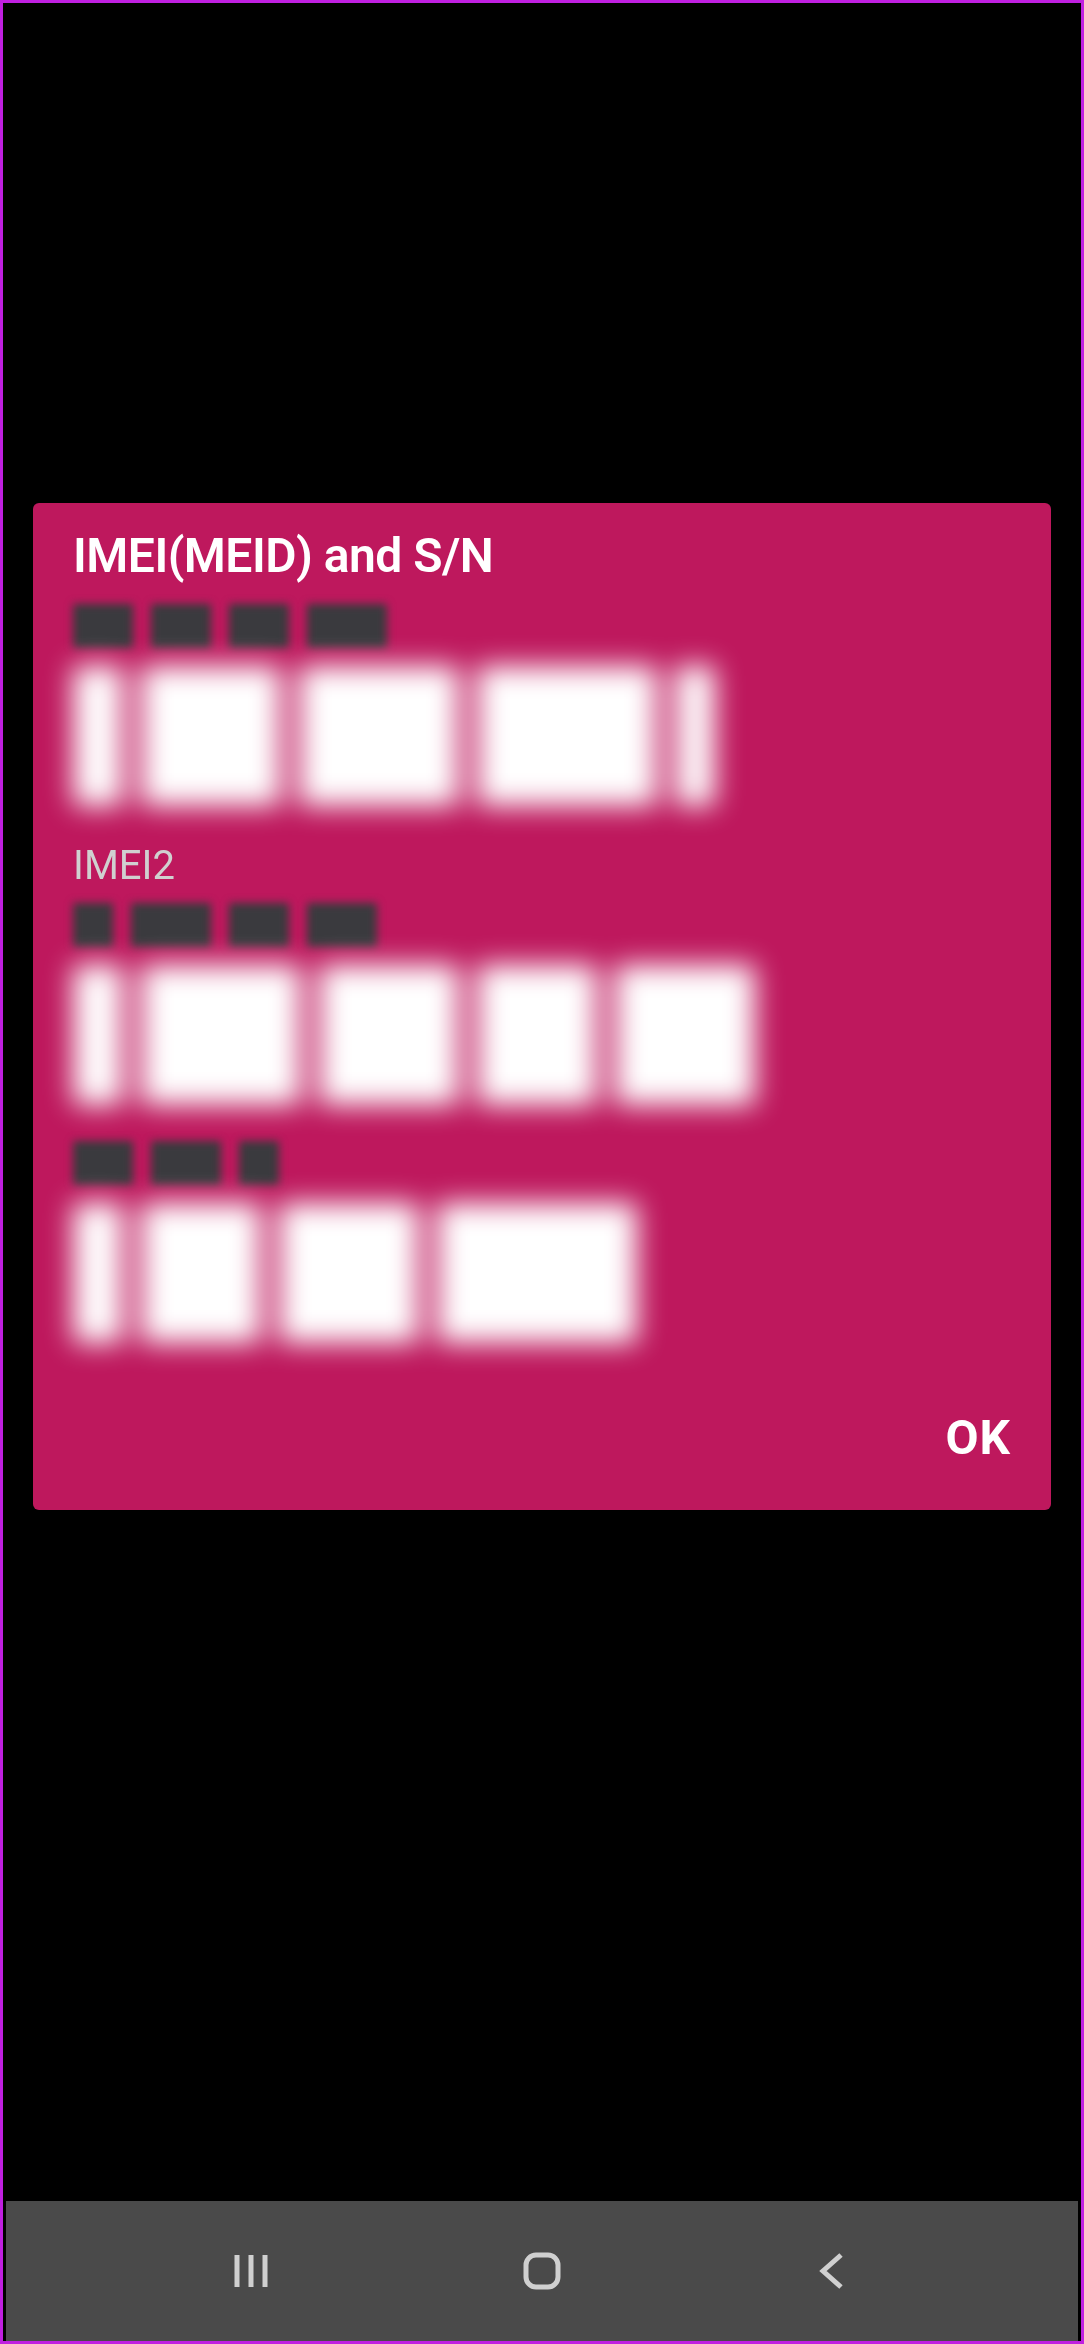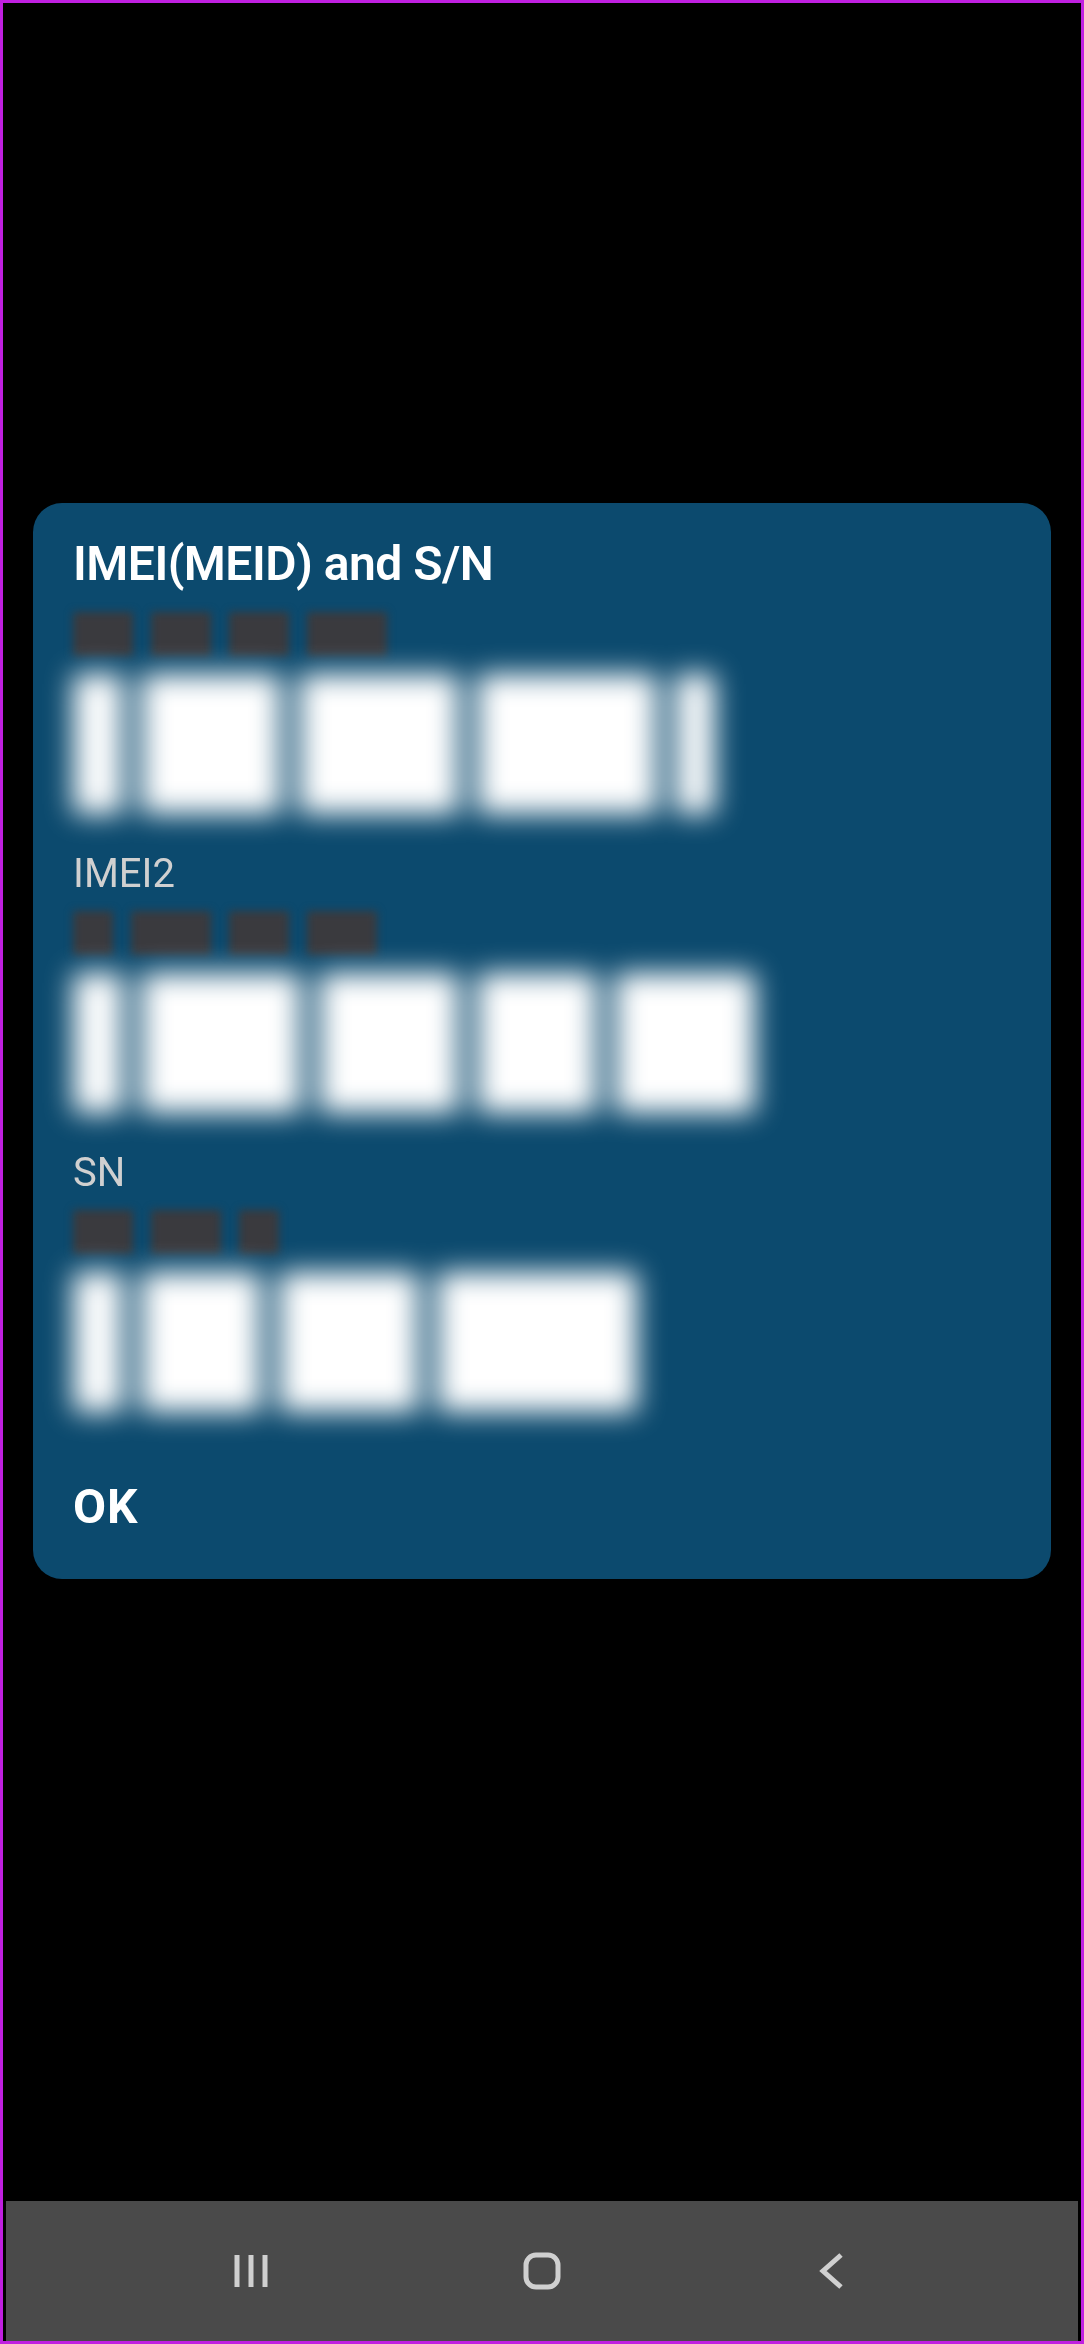--- a/index.html
+++ b/index.html
@@ -14,23 +14,23 @@
       border: 3px solid #c020e0;
       font-family: -apple-system, BlinkMacSystemFont, 'Segoe UI', Roboto, sans-serif;
       position: relative;
       overflow: hidden;
     }
     .dialog {
       position: absolute;
       left: 30px;
       right: 30px;
       top: 500px;
-      background: #0c4a6e;
-      border-radius: 29px;
-      padding: 32px 40px 40px 40px;
+      background: #be185d;
+      border-radius: 6px;
+      padding: 24px 40px 40px 40px;
       color: #ffffff;
     }
     .dialog-title {
       font-size: 48px;
       font-weight: 600;
       margin-bottom: 20px;
       letter-spacing: -0.5px;
     }
     .section-label {
       font-size: 40px;
@@ -67,21 +67,21 @@
     }
     .lb-narrow { width: 50px; }
     .lb-120 { width: 120px; }
     .lb-140 { width: 140px; }
     .lb-160 { width: 160px; }
     .lb-180 { width: 180px; }
     .lb-200 { width: 200px; }
     .lb-40 { width: 40px; }
     .ok-button {
       width: 100%;
-      text-align: left;
+      text-align: right;
       font-size: 48px;
       font-weight: 700;
       color: #ffffff;
       padding: 30px 0 4px 0;
       cursor: pointer;
       letter-spacing: 1px;
     }
     .nav-bar {
       position: absolute;
       bottom: 0;
@@ -136,21 +136,20 @@
     <div class="small-block sb-70"></div>
   </div>
   <div class="large-redacted">
     <div class="large-block lb-narrow"></div>
     <div class="large-block lb-160"></div>
     <div class="large-block lb-140"></div>
     <div class="large-block lb-120"></div>
     <div class="large-block lb-140"></div>
   </div>
 
-  <div class="section-label">SN</div>
   <div class="small-redacted">
     <div class="small-block sb-60"></div>
     <div class="small-block sb-70"></div>
     <div class="small-block sb-40"></div>
   </div>
   <div class="large-redacted">
     <div class="large-block lb-narrow"></div>
     <div class="large-block lb-120"></div>
     <div class="large-block lb-140"></div>
     <div class="large-block lb-200"></div>

